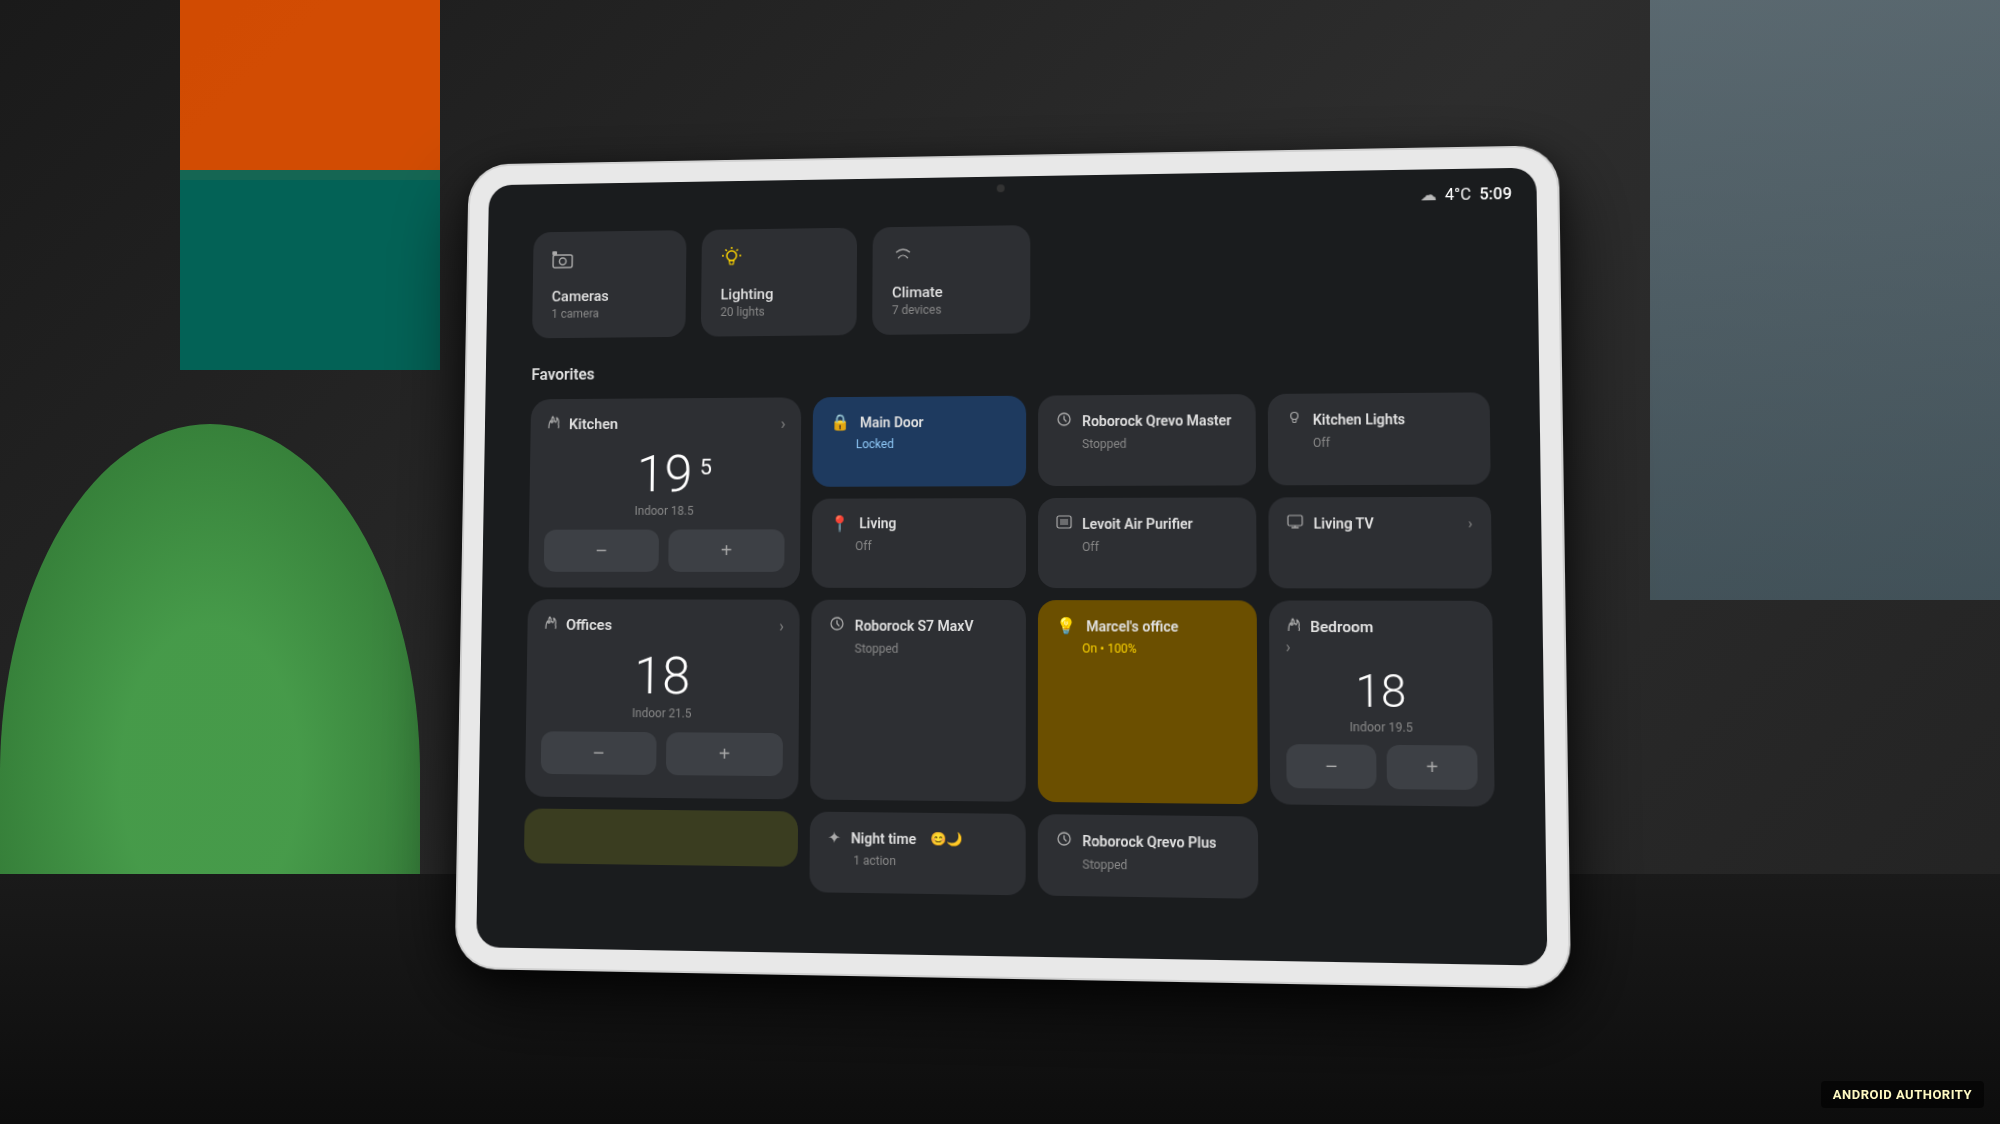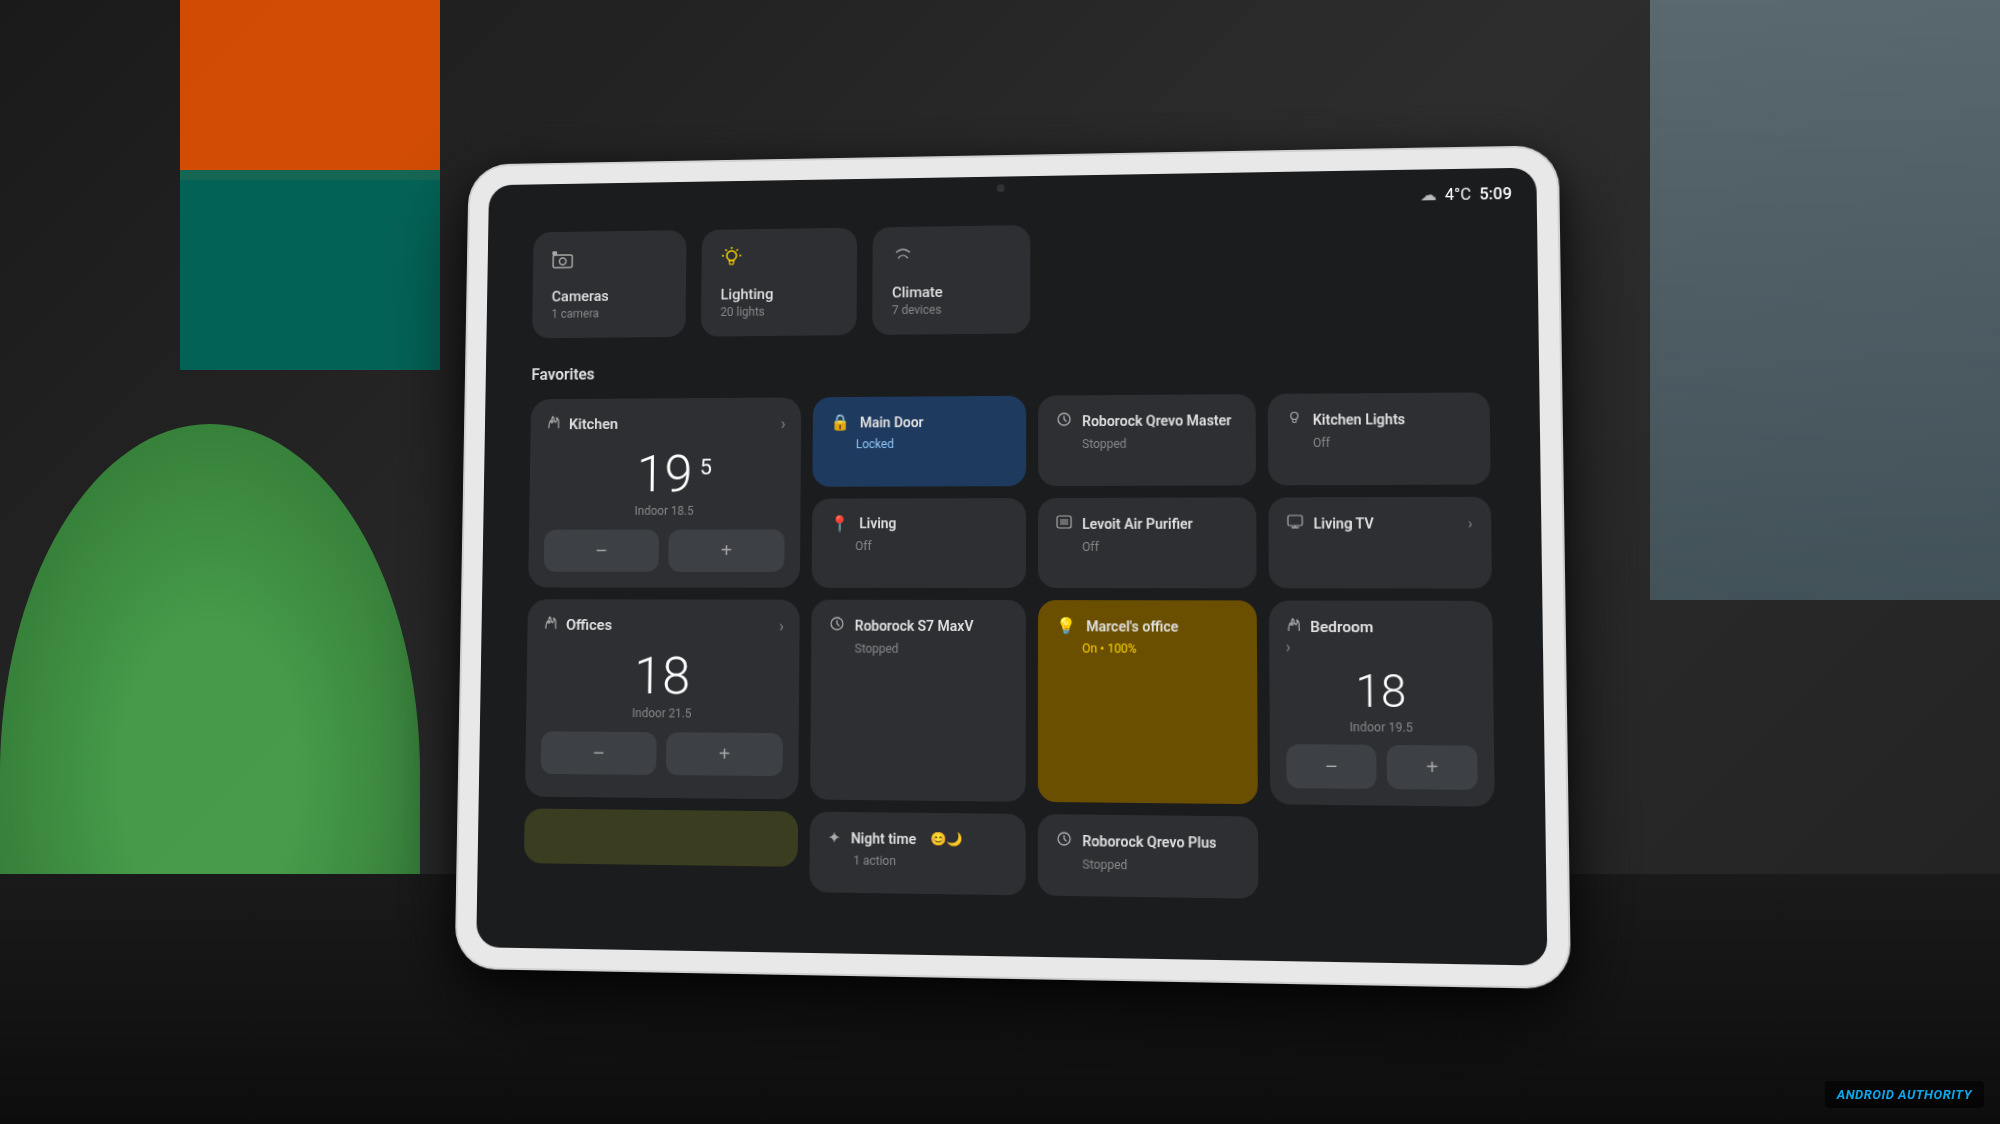--- a/index.html
+++ b/index.html
@@ -380,22 +380,21 @@
       color: white;
       font-size: 13px;
       font-weight: 700;
       padding: 6px 12px;
       border-radius: 4px;
       letter-spacing: 0.5px;
       z-index: 100;
     }
 
     .watermark span {
-      color: #0ea5e9;
-      font-style: italic;
+      color: #fef9c3;
     }
 
     
     .kitchen-row {
       grid-column: 1;
       grid-row: 1 / 3;
     }
 
     .offices-row {
       grid-column: 1;

